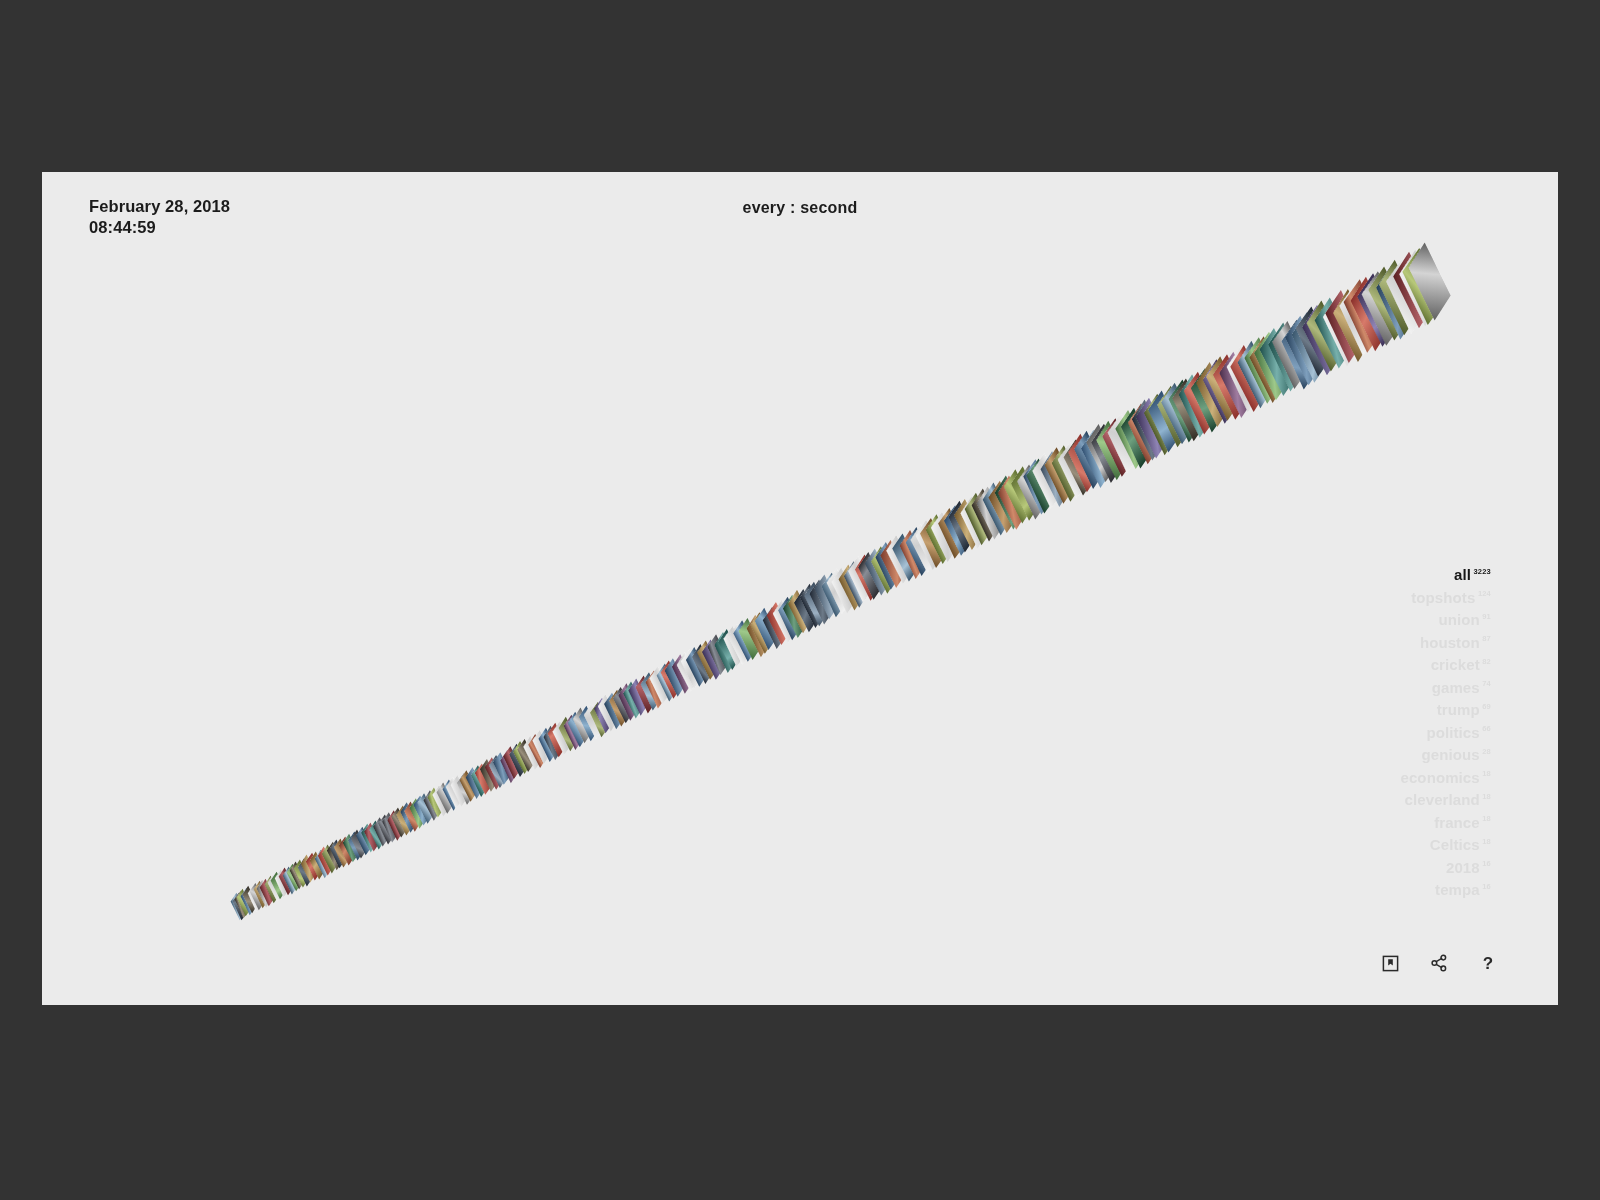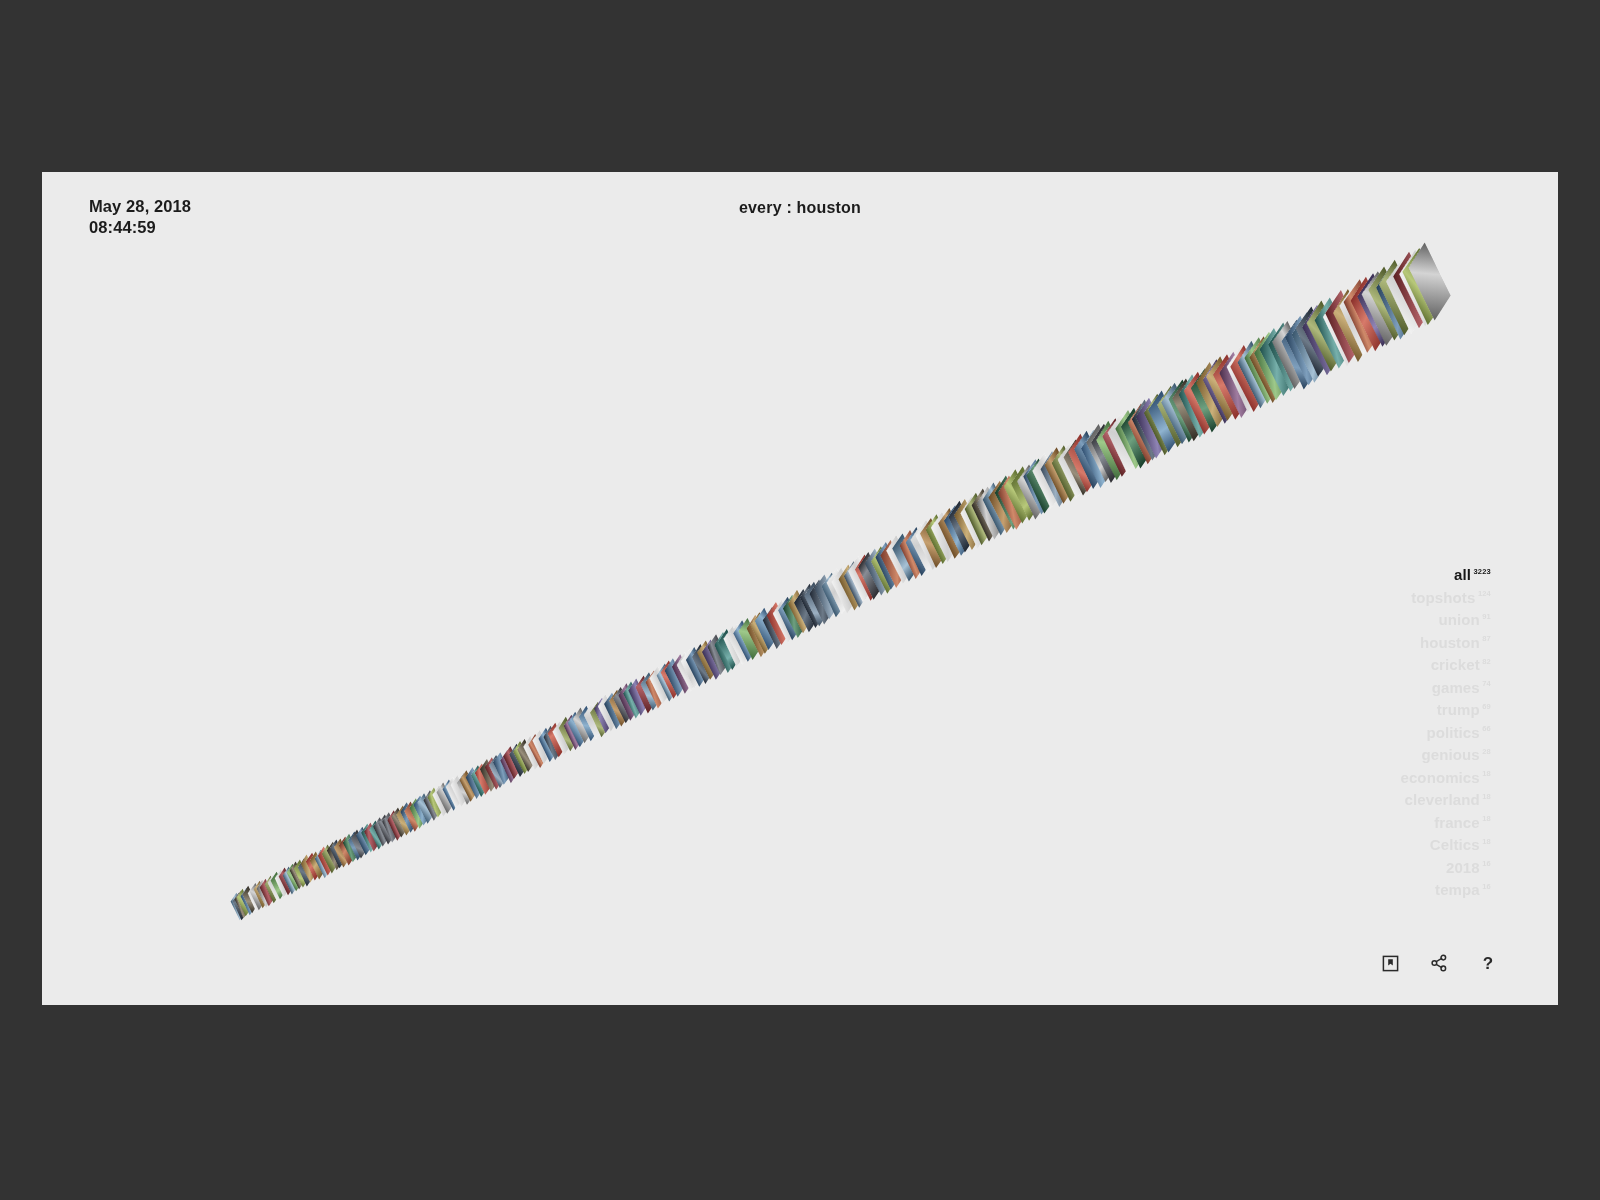--- a/index.html
+++ b/index.html
@@ -135,25 +135,25 @@
   }
 </style>
 </head>
 <body>
 
 <div id="app-root">
 
   <div id="viewer-panel">
 
     <div id="timestamp-block">
-      <span class="date-line">May 28, 2018</span>
+      <span class="date-line">February 28, 2018</span>
       <span class="time-line">08:44:59</span>
     </div>
 
-    <div id="app-title">every : houston</div>
+    <div id="app-title">every : second</div>
 
     <div id="photo-ribbon">
         <div class="card" style="width: 30.16px; height: 20.8px; left: 180.5px; top: 724.06px; transform: rotate(-26.06deg) skewY(-30.66deg) scaleX(0.3); z-index: 0; background: linear-gradient(127deg, rgb(55, 84, 107) 0%, rgb(167, 194, 214) 38%, rgb(55, 84, 107) 100%); box-shadow: rgba(255, 255, 255, 0.75) 0.6px 0px 0px;"></div>
         <div class="card" style="width: 30.16px; height: 20.8px; left: 182.88px; top: 723.59px; transform: rotate(-24.99deg) skewY(-28.66deg) scaleX(0.3); z-index: 1; background: linear-gradient(12deg, rgb(31, 39, 51) 0%, rgb(109, 122, 136) 69%, rgb(31, 39, 51) 100%); box-shadow: rgba(255, 255, 255, 0.75) 0.6px 0px 0px;"></div>
         <div class="card" style="width: 30.17px; height: 20.81px; left: 185.48px; top: 722.46px; transform: rotate(-24.87deg) skewY(-30.15deg) scaleX(0.3); z-index: 2; background: linear-gradient(116deg, rgb(46, 42, 34) 0%, rgb(154, 143, 124) 28%, rgb(46, 42, 34) 100%); box-shadow: rgba(255, 255, 255, 0.75) 0.6px 0px 0px;"></div>
         <div class="card" style="width: 30.19px; height: 20.82px; left: 187.26px; top: 720.49px; transform: rotate(-25.47deg) skewY(-30.91deg) scaleX(0.3); z-index: 3; background: linear-gradient(44deg, rgb(93, 109, 47) 0%, rgb(184, 201, 122) 52%, rgb(93, 109, 47) 100%); box-shadow: rgba(255, 255, 255, 0.75) 0.6px 0px 0px;"></div>
         <div class="card" style="width: 30.21px; height: 20.83px; left: 191.2px; top: 718.92px; transform: rotate(-25.76deg) skewY(-29.38deg) scaleX(0.3); z-index: 4; background: linear-gradient(118deg, rgb(45, 76, 110) 0%, rgb(143, 179, 207) 55%, rgb(45, 76, 110) 100%); box-shadow: rgba(255, 255, 255, 0.75) 0.6px 0px 0px;"></div>
         <div class="card" style="width: 30.23px; height: 20.85px; left: 193.48px; top: 717.04px; transform: rotate(-26.94deg) skewY(-30.64deg) scaleX(0.3); z-index: 5; background: linear-gradient(20deg, rgb(46, 42, 34) 0%, rgb(154, 143, 124) 42%, rgb(46, 42, 34) 100%); box-shadow: rgba(255, 255, 255, 0.75) 0.6px 0px 0px;"></div>
         <div class="card" style="width: 30.25px; height: 20.86px; left: 197.9px; top: 716.14px; transform: rotate(-24.79deg) skewY(-30.67deg) scaleX(0.3); z-index: 6; background: linear-gradient(81deg, rgb(242, 242, 242) 0%, rgb(207, 207, 207) 60%, rgb(237, 237, 237) 100%); box-shadow: rgba(255, 255, 255, 0.75) 0.6px 0px 0px;"></div>
         <div class="card" style="width: 30.28px; height: 20.88px; left: 200.37px; top: 713.82px; transform: rotate(-26.22deg) skewY(-29.01deg) scaleX(0.3); z-index: 7; background: linear-gradient(31deg, rgb(96, 96, 96) 0%, rgb(212, 212, 212) 59%, rgb(96, 96, 96) 100%); box-shadow: rgba(255, 255, 255, 0.75) 0.6px 0px 0px;"></div>

